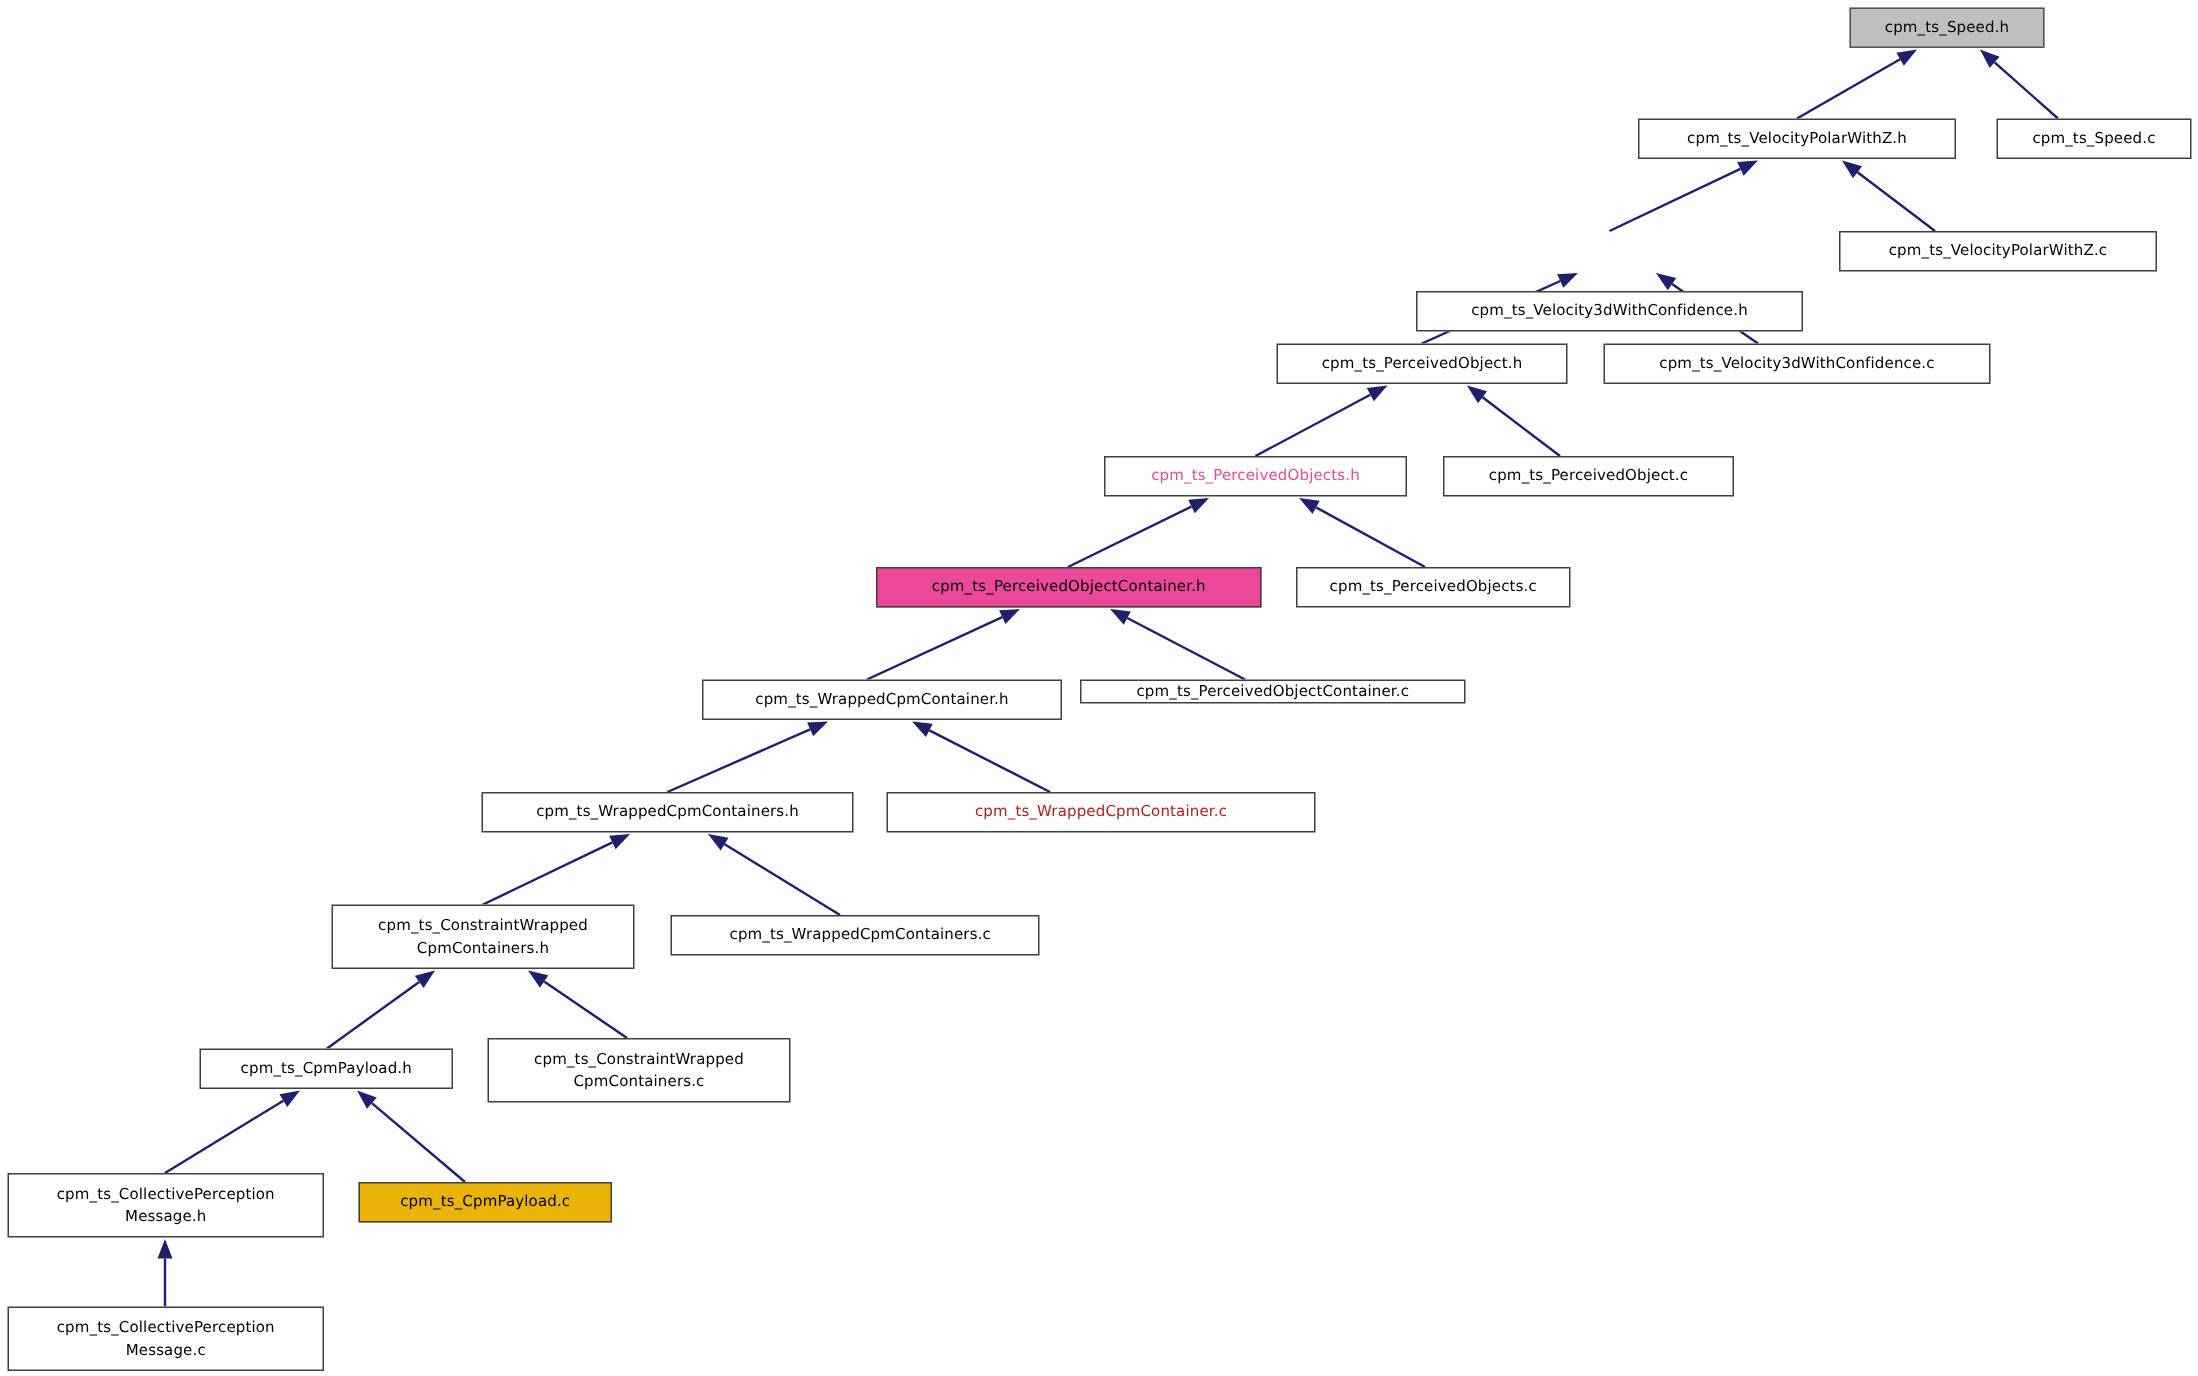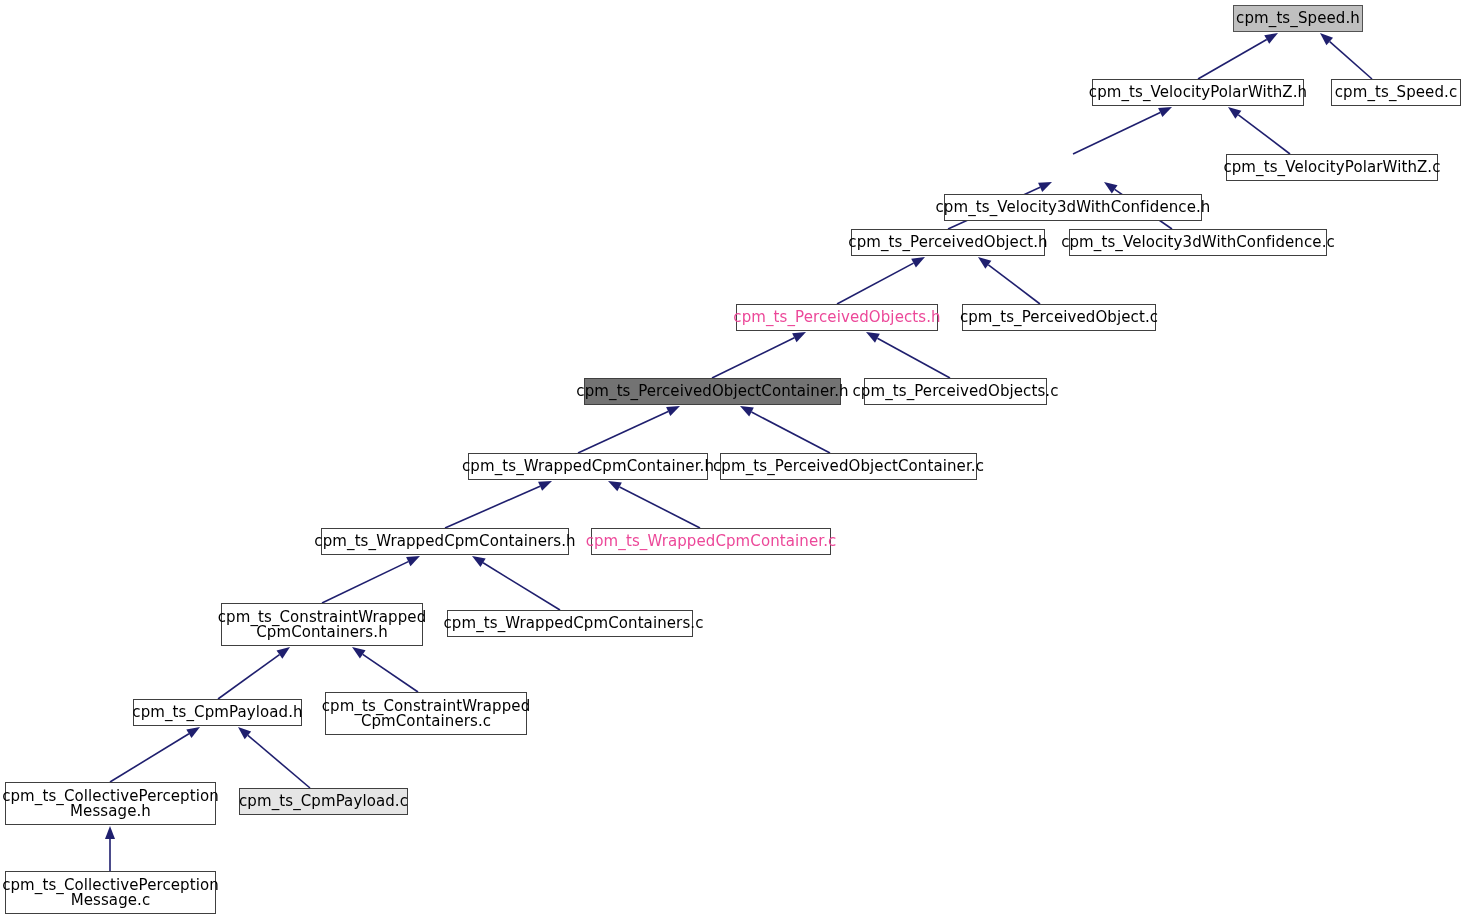--- a/index.html
+++ b/index.html
@@ -30,21 +30,21 @@
     position: absolute;
     box-sizing: border-box;
     display: flex;
     align-items: center;
     justify-content: center;
     text-align: center;
     background: #ffffff;
     border: 1px solid #404040;
     color: #000000;
     font-family: "DejaVu Sans", sans-serif;
-    font-size: 15px;
+    font-size: 10px;
     line-height: 15px;
     letter-spacing: 0.1px;
     white-space: pre-line;
     padding: 0 5px;
     z-index: 2;
   }
   .node.highlight {
     background: #bfbfbf;
     border-color: #525252;
   }
@@ -146,31 +146,31 @@
   <div id="node-layer">
       <div class="node highlight" style="left: 1233px; top: 5px; width: 130px; height: 27px; background: rgb(191, 191, 191); border-color: rgb(82, 82, 82); color: rgb(0, 0, 0);"><span class="node-label">cpm_ts_Speed.h</span></div>
       <div class="node" style="left: 1092px; top: 79px; width: 212px; height: 27px; background: rgb(255, 255, 255); border-color: rgb(64, 64, 64); color: rgb(0, 0, 0);"><span class="node-label">cpm_ts_VelocityPolarWithZ.h</span></div>
       <div class="node" style="left: 1331px; top: 79px; width: 130px; height: 27px; background: rgb(255, 255, 255); border-color: rgb(64, 64, 64); color: rgb(0, 0, 0);"><span class="node-label">cpm_ts_Speed.c</span></div>
       <div class="node" style="left: 944px; top: 154px; width: 258px; height: 27px; background: rgb(255, 255, 255); border-color: rgb(64, 64, 64); color: rgb(0, 0, 0); margin-top: 40px;"><span class="node-label">cpm_ts_Velocity3dWithConfidence.h</span></div>
       <div class="node" style="left: 1226px; top: 154px; width: 212px; height: 27px; background: rgb(255, 255, 255); border-color: rgb(64, 64, 64); color: rgb(0, 0, 0); align-items: center;"><span class="node-label">cpm_ts_VelocityPolarWithZ.c</span></div>
       <div class="node" style="left: 851px; top: 229px; width: 194px; height: 27px; background: rgb(255, 255, 255); border-color: rgb(64, 64, 64); color: rgb(0, 0, 0);"><span class="node-label">cpm_ts_PerceivedObject.h</span></div>
       <div class="node" style="left: 1069px; top: 229px; width: 258px; height: 27px; background: rgb(255, 255, 255); border-color: rgb(64, 64, 64); color: rgb(0, 0, 0);"><span class="node-label">cpm_ts_Velocity3dWithConfidence.c</span></div>
       <div class="node" style="left: 736px; top: 304px; width: 202px; height: 27px; background: rgb(255, 255, 255); border-color: rgb(64, 64, 64); color: #ec4899;"><span class="node-label">cpm_ts_PerceivedObjects.h</span></div>
       <div class="node" style="left: 962px; top: 304px; width: 194px; height: 27px; background: rgb(255, 255, 255); border-color: rgb(64, 64, 64); color: rgb(0, 0, 0);"><span class="node-label">cpm_ts_PerceivedObject.c</span></div>
-      <div class="node" style="left: 584px; top: 378px; width: 257px; height: 27px; background: #737373; border-color: rgb(64, 64, 64); color: rgb(0, 0, 0);"><span class="node-label">cpm_ts_PerceivedObjectContainer.h</span></div>
+      <div class="node" style="left: 584px; top: 378px; width: 257px; height: 27px; background: #ec4899; border-color: rgb(64, 64, 64); color: rgb(0, 0, 0);"><span class="node-label">cpm_ts_PerceivedObjectContainer.h</span></div>
       <div class="node" style="left: 864px; top: 378px; width: 183px; height: 27px; background: rgb(255, 255, 255); border-color: rgb(64, 64, 64); color: rgb(0, 0, 0);"><span class="node-label">cpm_ts_PerceivedObjects.c</span></div>
       <div class="node" style="left: 468px; top: 453px; width: 240px; height: 27px; background: rgb(255, 255, 255); border-color: rgb(64, 64, 64); color: rgb(0, 0, 0);"><span class="node-label">cpm_ts_WrappedCpmContainer.h</span></div>
-      <div class="node" style="left: 720px; top: 453px; width: 257px; height: 27px; background: rgb(255, 255, 255); border-color: rgb(64, 64, 64); color: rgb(0, 0, 0);"><span class="node-label">cpm_ts_PerceivedObjectContainer.c</span></div>
+      <div class="node" style="left: 720px; top: 453px; width: 257px; height: 16px; background: rgb(255, 255, 255); border-color: rgb(64, 64, 64); color: rgb(0, 0, 0);"><span class="node-label">cpm_ts_PerceivedObjectContainer.c</span></div>
       <div class="node" style="left: 321px; top: 528px; width: 248px; height: 27px; background: rgb(255, 255, 255); border-color: rgb(64, 64, 64); color: #000000;"><span class="node-label">cpm_ts_WrappedCpmContainers.h</span></div>
-      <div class="node" style="left: 591px; top: 528px; width: 240px; height: 27px; background: rgb(255, 255, 255); border-color: rgb(64, 64, 64); color: #ec4899;"><span class="node-label">cpm_ts_WrappedCpmContainer.c</span></div>
+      <div class="node" style="left: 591px; top: 528px; width: 286px; height: 27px; background: rgb(255, 255, 255); border-color: rgb(64, 64, 64); color: #b91c1c;"><span class="node-label">cpm_ts_WrappedCpmContainer.c</span></div>
       <div class="node" style="left: 221px; top: 603px; width: 202px; height: 43px; background: rgb(255, 255, 255); border-color: rgb(64, 64, 64); color: rgb(0, 0, 0);"><span class="node-label">cpm_ts_ConstraintWrapped
 CpmContainers.h</span></div>
       <div class="node" style="left: 447px; top: 610px; width: 246px; height: 27px; background: rgb(255, 255, 255); border-color: rgb(64, 64, 64); color: rgb(0, 0, 0); padding-left: 12px;"><span class="node-label">cpm_ts_WrappedCpmContainers.c</span></div>
       <div class="node" style="left: 133px; top: 699px; width: 169px; height: 27px; background: rgb(255, 255, 255); border-color: rgb(64, 64, 64); color: rgb(0, 0, 0);"><span class="node-label">cpm_ts_CpmPayload.h</span></div>
       <div class="node" style="left: 325px; top: 692px; width: 202px; height: 43px; background: rgb(255, 255, 255); border-color: rgb(64, 64, 64); color: rgb(0, 0, 0);"><span class="node-label">cpm_ts_ConstraintWrapped
 CpmContainers.c</span></div>
       <div class="node" style="left: 5px; top: 782px; width: 211px; height: 43px; background: rgb(255, 255, 255); border-color: rgb(64, 64, 64); color: rgb(0, 0, 0);"><span class="node-label">cpm_ts_CollectivePerception
 Message.h</span></div>
-      <div class="node" style="left: 239px; top: 788px; width: 169px; height: 27px; background: #e5e5e5; border-color: rgb(64, 64, 64); color: rgb(0, 0, 0);"><span class="node-label">cpm_ts_CpmPayload.c</span></div>
+      <div class="node" style="left: 239px; top: 788px; width: 169px; height: 27px; background: #eab308; border-color: rgb(64, 64, 64); color: rgb(0, 0, 0);"><span class="node-label">cpm_ts_CpmPayload.c</span></div>
       <div class="node" style="left: 5px; top: 871px; width: 211px; height: 43px; background: rgb(255, 255, 255); border-color: rgb(64, 64, 64); color: rgb(0, 0, 0);"><span class="node-label">cpm_ts_CollectivePerception
 Message.c</span></div>
     </div>
 </div>
 
 </body></html>

